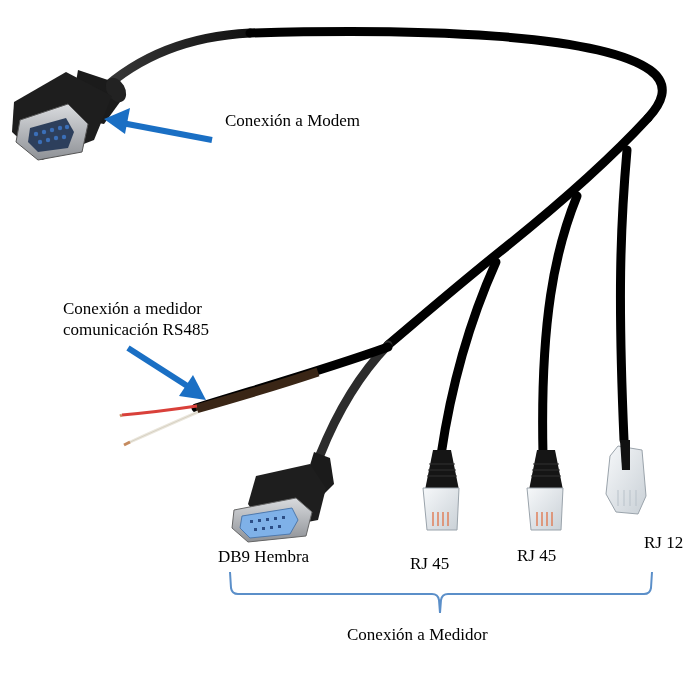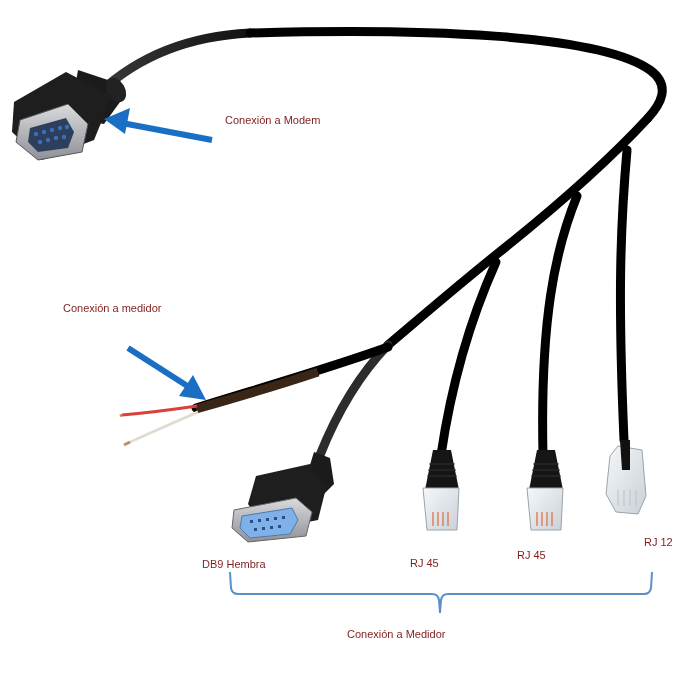--- a/index.html
+++ b/index.html
@@ -1,19 +1,19 @@
 <!DOCTYPE html>
 <html><head>
   <meta charset="utf-8">
   <style>
     html, body { margin: 0; padding: 0; background: #ffffff; }
     body { width: 695px; height: 682px; position: relative; overflow: hidden;
            font-family: "Liberation Sans", "DejaVu Sans", sans-serif; color: #111; }
     #stage { position: absolute; left: 0; top: 0; }
-    .lbl { position: absolute; font-size: 11px; line-height: 21px; white-space: nowrap; color: #7f1d1d; }
+    .lbl { position: absolute; font-size: 17px; line-height: 21px; white-space: nowrap; color: #000000; font-family: Liberation Serif, serif; }
     .lbl div { white-space: nowrap; }
   </style>
 </head>
 <body>
 
 <svg id="stage" width="695" height="682" viewBox="0 0 695 682">
   <defs>
     <linearGradient id="cableFade" x1="0" y1="0" x2="1" y2="0">
       <stop offset="0" stop-color="#3a3a3a"></stop>
       <stop offset="1" stop-color="#111"></stop>
@@ -151,22 +151,23 @@
 
   <path d="M230 572 L 231 588 Q 232 594 238 594 L 432 594 Q 438 594 439 600 L 440 613 M 440 613 L 441 600 Q 442 594 448 594 L 644 594 Q 650 594 651 588 L 652 572" fill="none" stroke="#5b8fc9" stroke-width="2"></path>
 </svg>
 
 <div class="lbl" style="left:225px; top:110px;">
   <div>Conexión a Modem</div>
 </div>
 
 <div class="lbl" style="left:63px; top:298px;">
   <div>Conexión a medidor</div>
+  <div>comunicación RS485</div>
 </div>
 
-<div class="lbl" style="left:202px; top:546px;margin-top:8px;">DB9 Hembra</div>
+<div class="lbl" style="left:218px; top:546px;">DB9 Hembra</div>
 <div class="lbl" style="left:410px; top:553px;">RJ 45</div>
 <div class="lbl" style="left:517px; top:545px;">RJ 45</div>
 <div class="lbl" style="left:644px; top:532px;">RJ 12</div>
 
 <div class="lbl" style="left:347px; top:624px; text-align:center;">
   <div>Conexión a Medidor</div>
 </div>
 
 </body></html>

